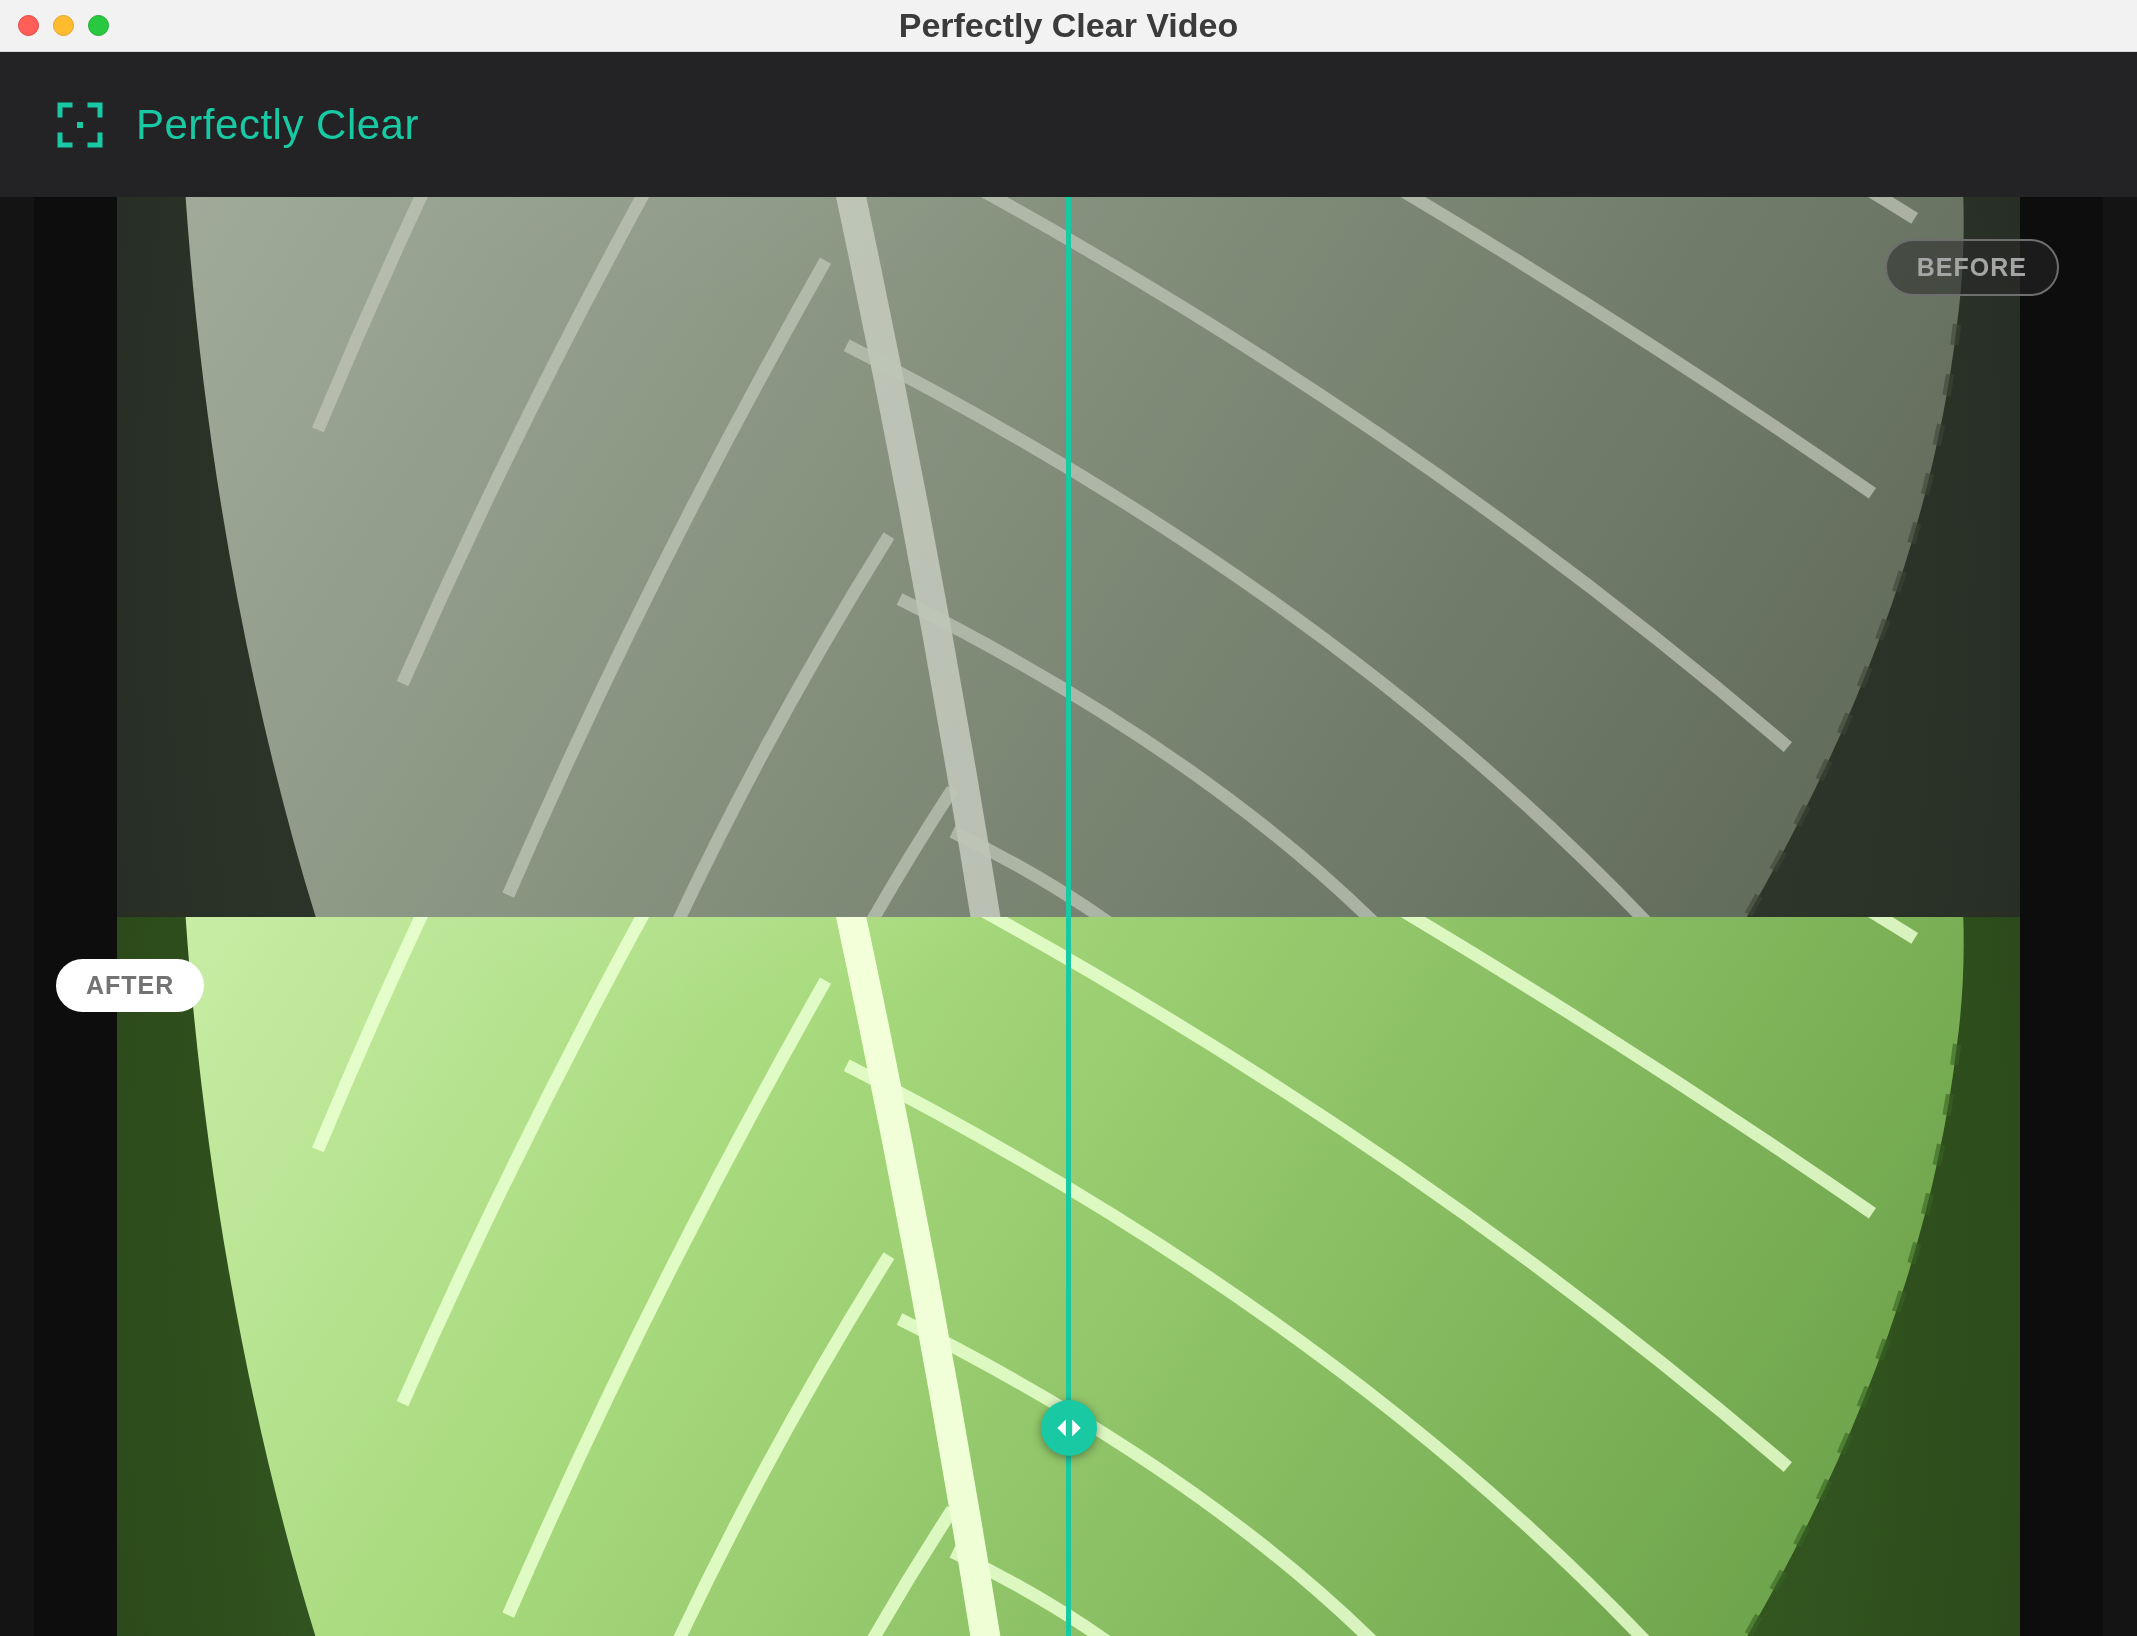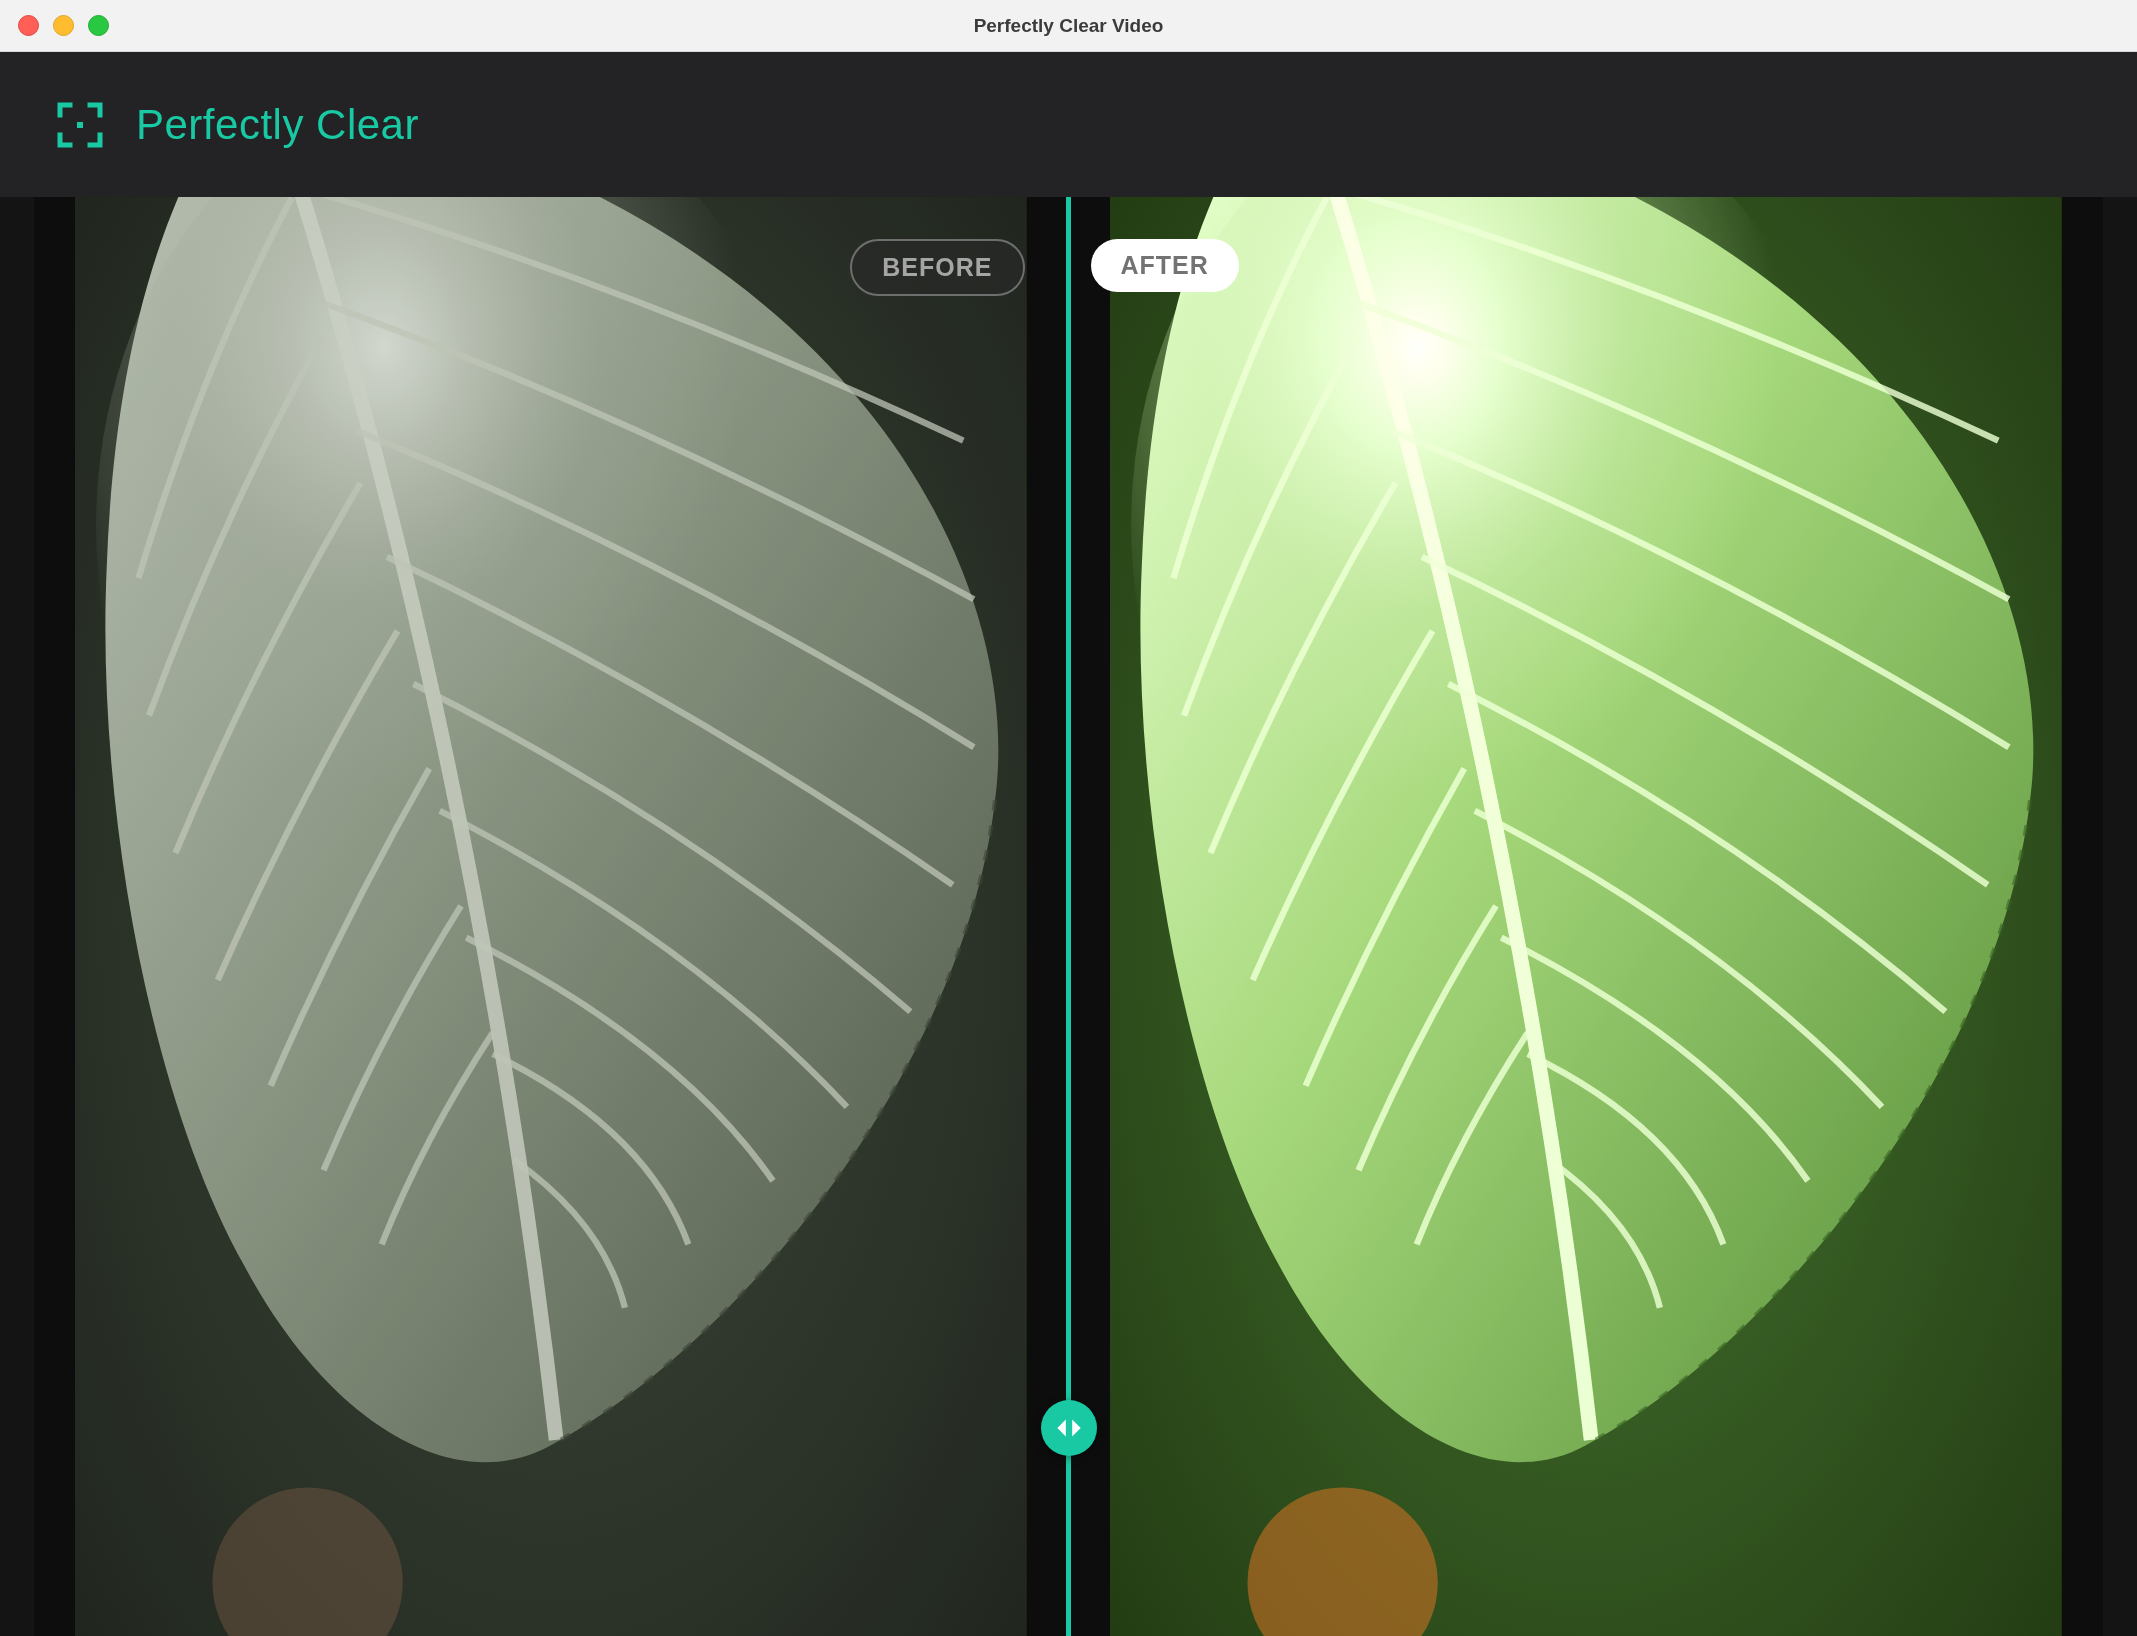--- a/index.html
+++ b/index.html
@@ -39,21 +39,21 @@
     }
 
     .tl-close { background: #ff5f57; border: 1px solid #e14640; }
     .tl-min   { background: #febc2e; border: 1px solid #e1a325; }
     .tl-max   { background: #28c840; border: 1px solid #1eab32; }
 
     .titlebar-title {
       position: absolute;
       left: 50%;
       transform: translateX(-50%);
-      font-size: 19px;
+      font-size: 34px;
       font-weight: 600;
       color: #3b3b3b;
     }
 
     
     .app-header {
       height: 145px;
       background: #232326;
       display: flex;
       align-items: center;
@@ -85,20 +85,21 @@
       background: #141415;
       height: calc(100% - 52px - 145px);
       padding: 0 34px;
     }
 
     .compare {
       position: relative;
       width: 100%;
       height: 100%;
       display: flex;
+      flex-direction: column;
     }
 
     .pane {
       position: relative;
       flex: 1 1 50%;
       overflow: hidden;
       background: #0d0d0d;
     }
 
     .pane-inner {

